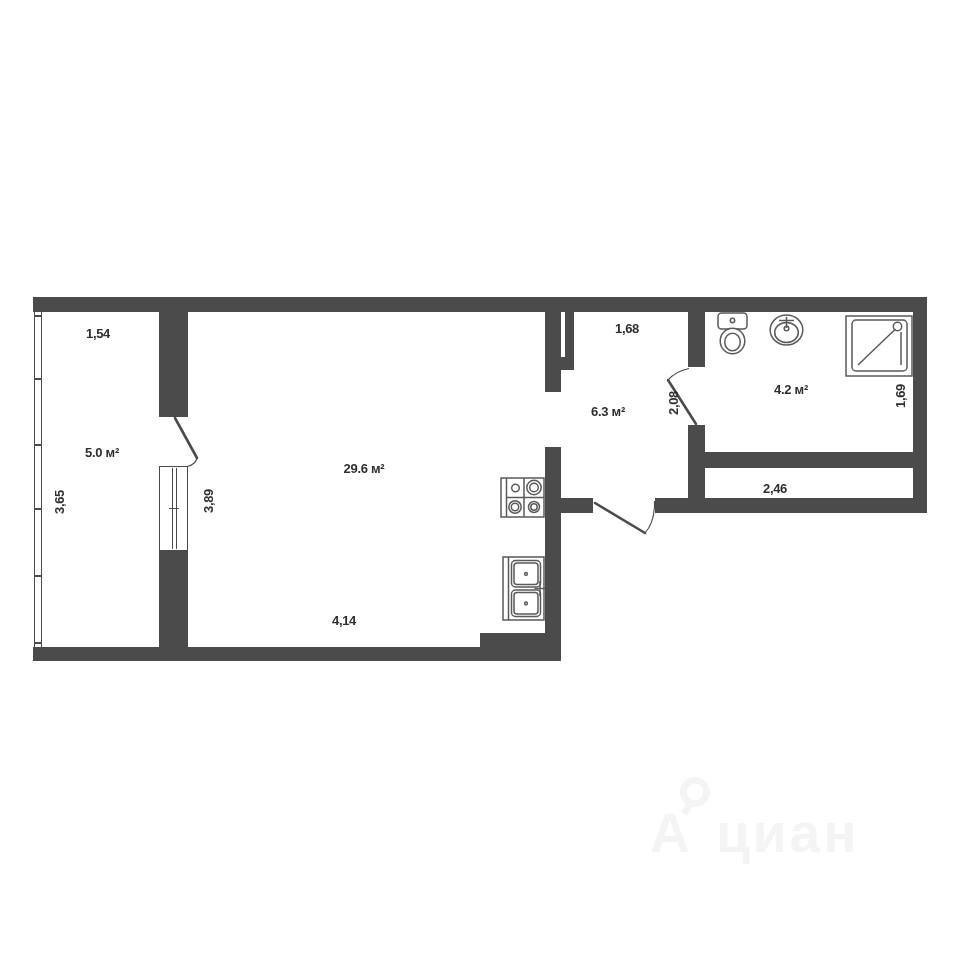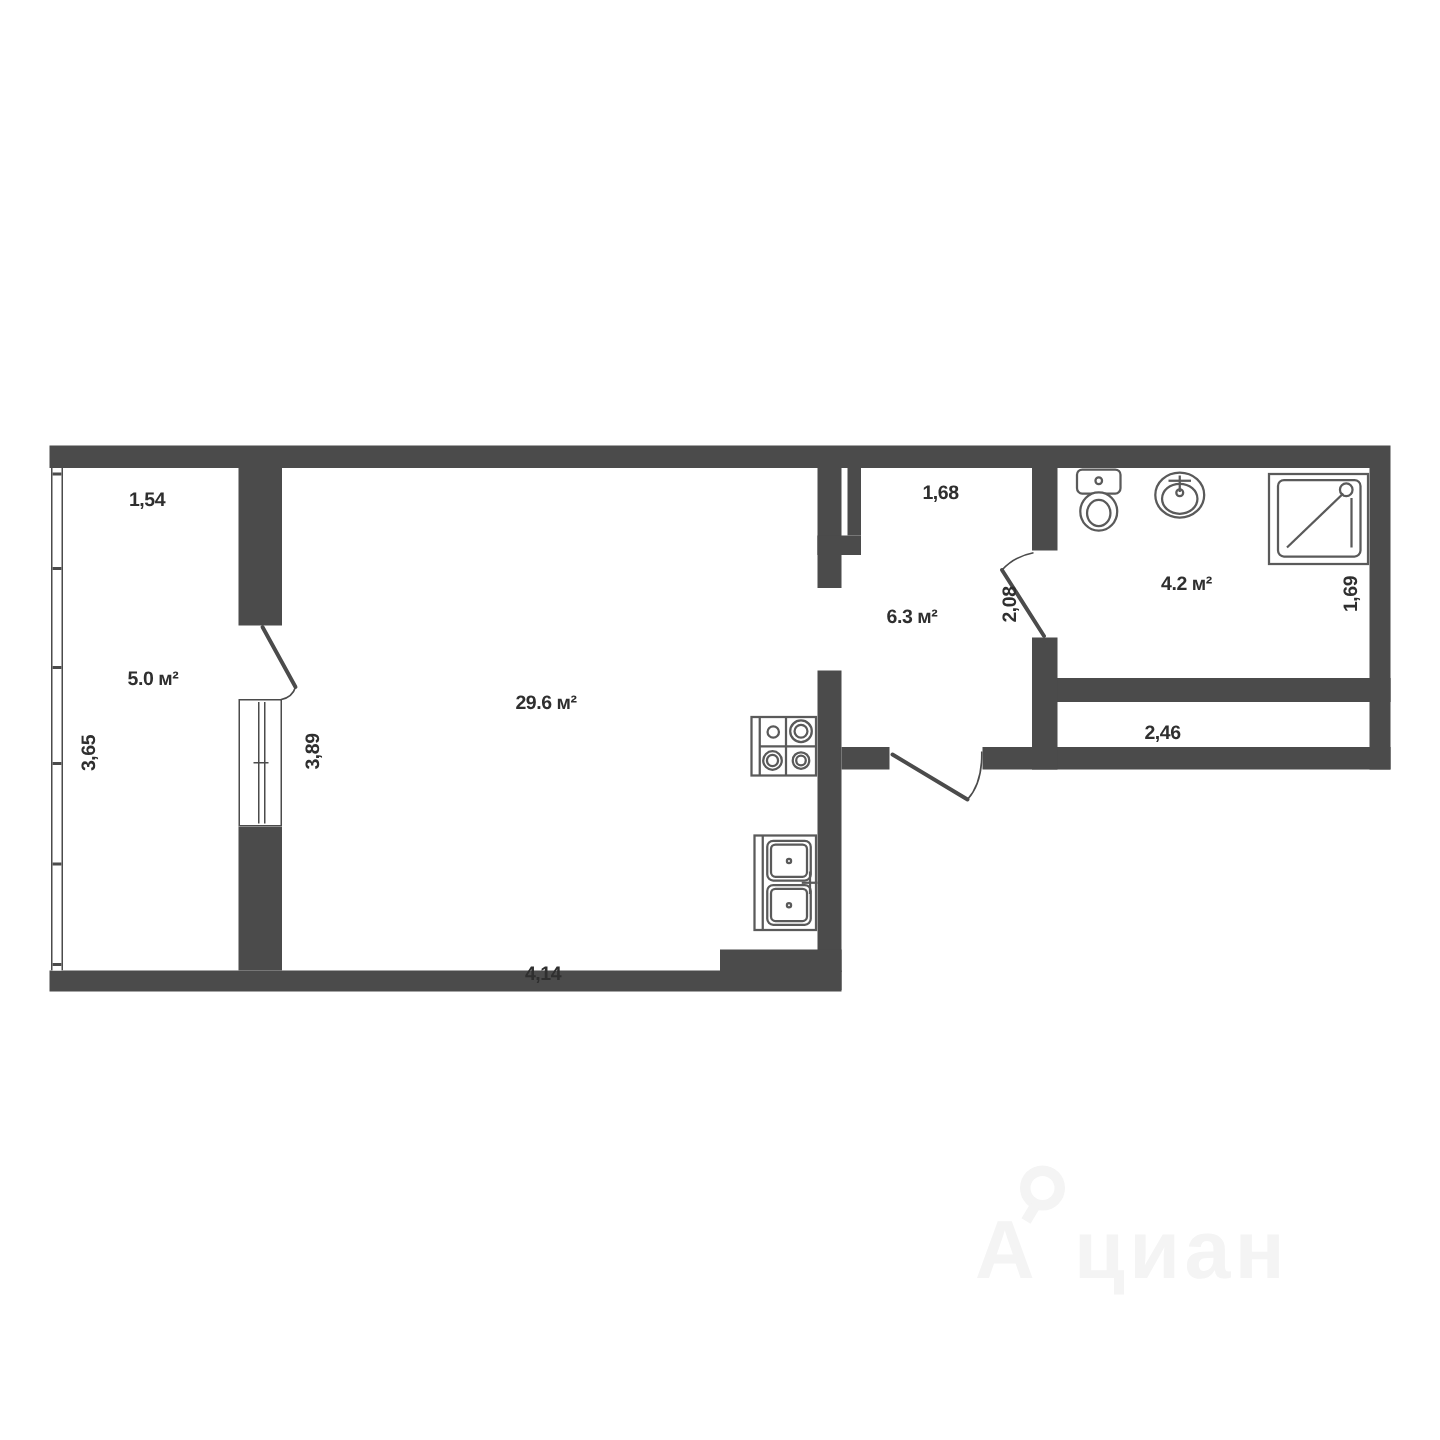--- a/index.html
+++ b/index.html
@@ -152,19 +152,19 @@
   </svg>
 
   <div class="label area" style="left:102px;top:452px;text-align:center;">5.0 м²</div>
   <div class="label area" style="left:364px;top:468px;">29.6 м²</div>
   <div class="label area" style="left:608px;top:411px;">6.3 м²</div>
   <div class="label area" style="left:791px;top:389px;">4.2 м²</div>
 
   <div class="label dim" style="left:98px;top:333px;">1,54</div>
   <div class="label dim rot" style="left:59px;top:502px;">3,65</div>
   <div class="label dim rot" style="left:208px;top:501px;">3,89</div>
-  <div class="label dim" style="left:362px;top:620px;margin-top:29px;">4,14</div>
+  <div class="label dim" style="left:344px;top:620px;">4,14</div>
   <div class="label dim" style="left:627px;top:328px;">1,68</div>
   <div class="label dim rot" style="left:673px;top:403px;">2,08</div>
   <div class="label dim" style="left:775px;top:440px;margin-top:48px;">2,46</div>
   <div class="label dim rot" style="left:900px;top:396px;">1,69</div>
 
 </div>
 
 </body></html>

